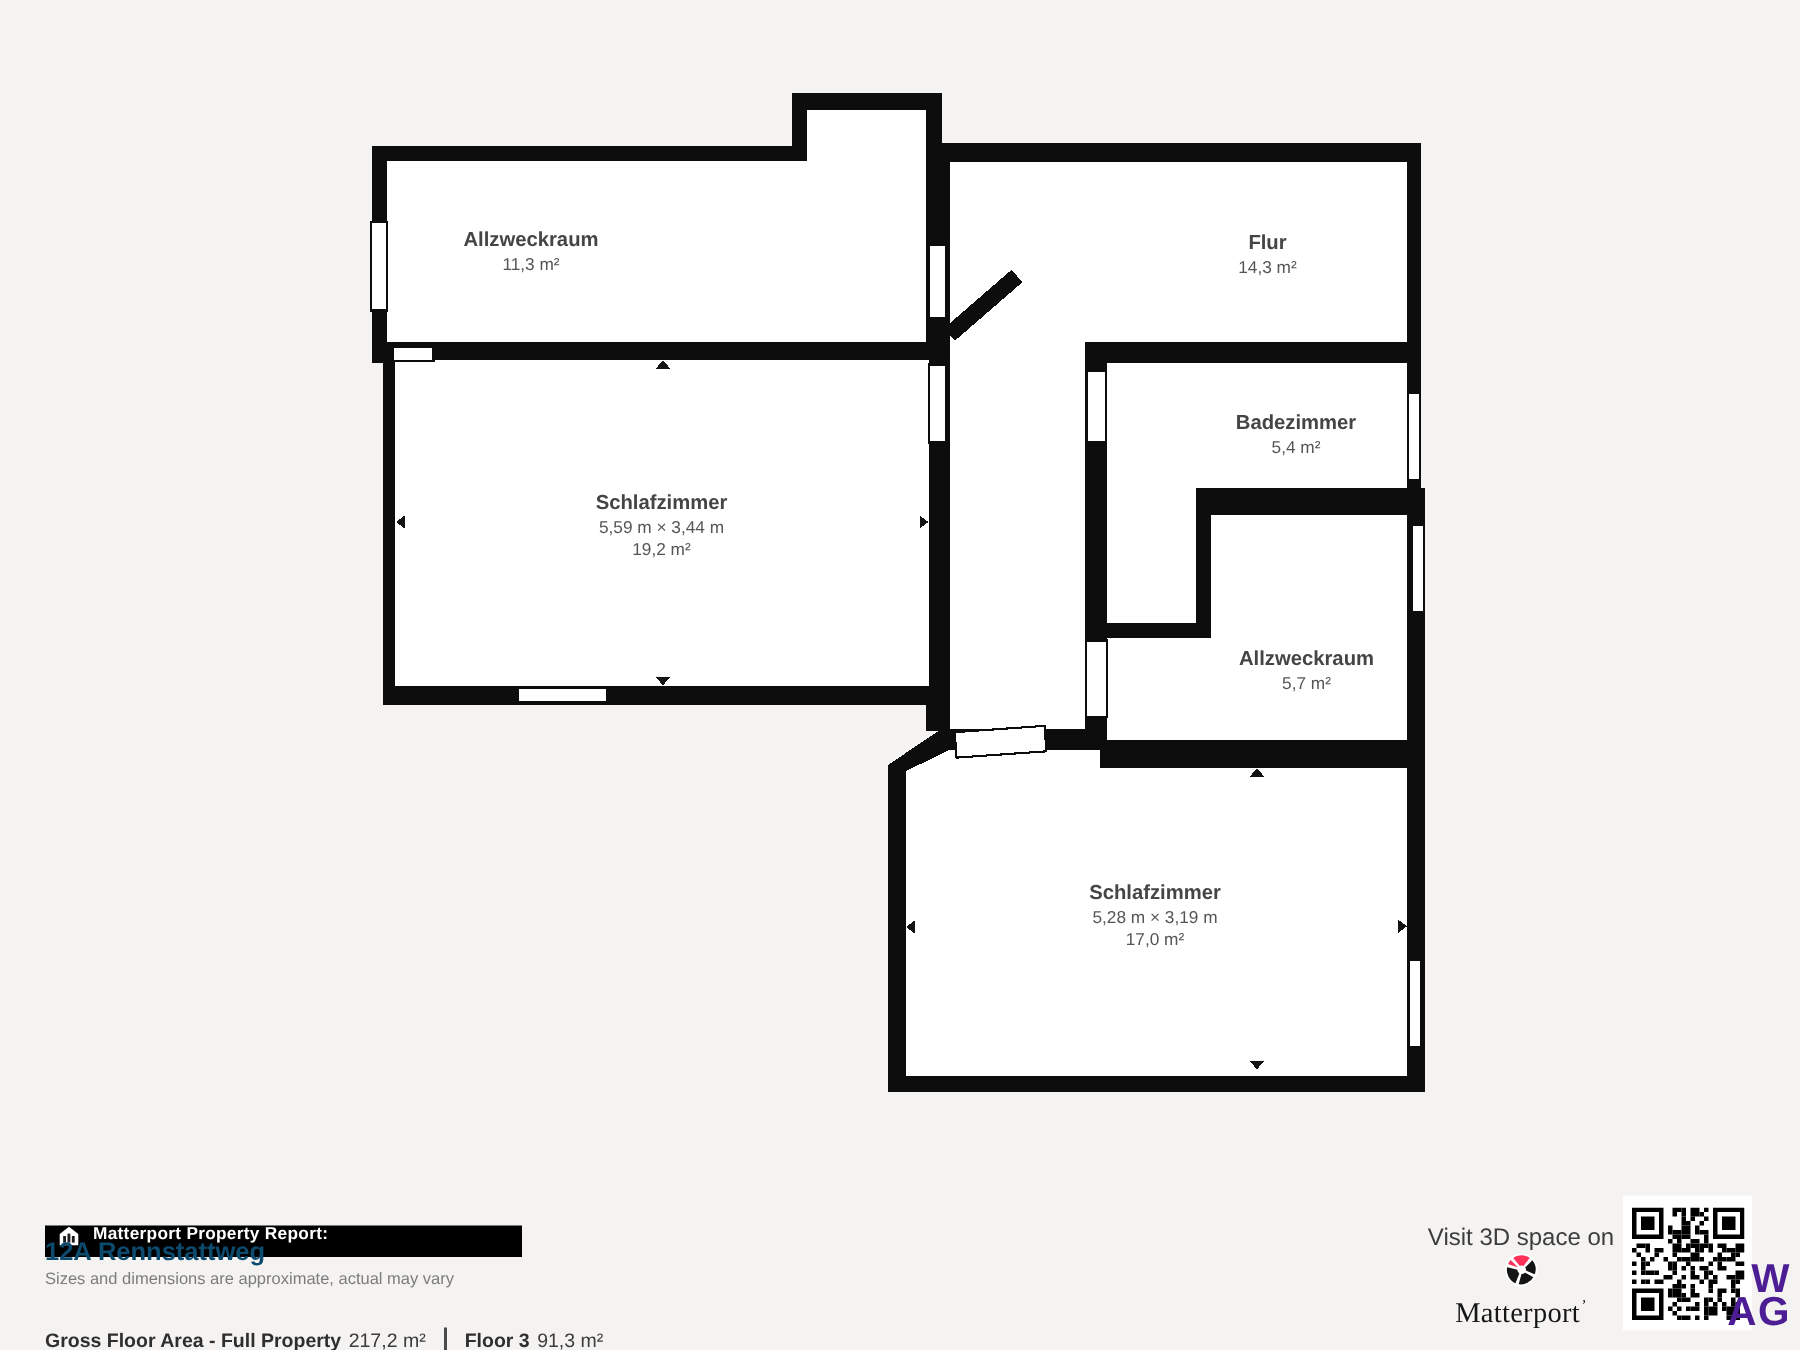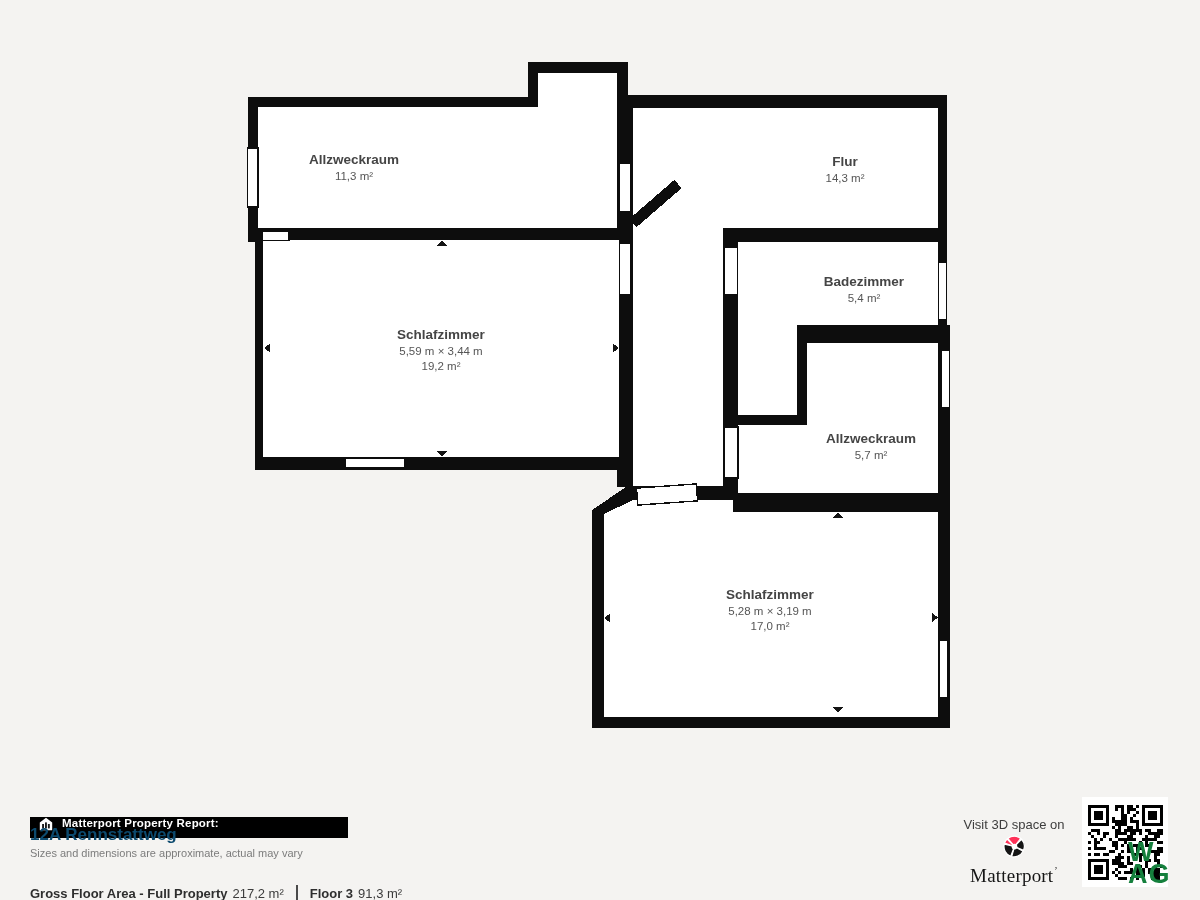--- a/index.html
+++ b/index.html
@@ -15,29 +15,29 @@
     display:flex;align-items:flex-start;padding-left:9px;box-sizing:border-box;margin-top:20px;}
   .report-bar .bar-label{color:#ffffff;font-size:11.5px;font-weight:bold;margin-left:9px;letter-spacing:.2px;}
   .address{position:absolute;left:30px;top:825px;font-size:17px;font-weight:bold;color:#0c4a6e;}
   .metrics{position:absolute;left:30px;top:885px;display:flex;align-items:center;font-size:13px;color:#333333;}
   .metrics b{color:#2e2e2e;}
   .metrics .val{margin-left:5px;color:#3c3c3c;}
   .metric-divider{width:2px;height:17px;background:#4a4a4a;margin:0 12px;}
   .disclaimer{position:absolute;left:30px;top:847px;font-size:11px;color:#7c7c7c;}
 
   .visit-label{position:absolute;left:950px;top:817px;width:128px;text-align:center;
-    font-size:13px;color:#3d3d3d;}
+    font-size:16px;color:#3d3d3d;}
   .brand-row{position:absolute;left:950px;top:835px;width:128px;display:flex;align-items:center;
     justify-content:center;gap:7px;cursor:pointer;flex-direction:column;}
   .brand-text{font-family:"Liberation Serif","DejaVu Serif",serif;font-size:19px;color:#161616;letter-spacing:.2px;}
   .brand-mark{font-size:10px;color:#161616;vertical-align:8px;margin-left:1px;}
 
   .qr-box{position:absolute;left:1082px;top:797px;width:86px;height:90px;background:#ffffff;}
   #qr-svg{position:absolute;left:6px;top:8px;}
-  .watermark{position:absolute;left:1128px;top:841px;width:66px;color:#15803d;
+  .watermark{position:absolute;left:1128px;top:841px;width:66px;text-align:right;color:#4c1d95;
     font-weight:800;font-size:27px;line-height:.83;letter-spacing:1px;z-index:5;}
 </style>
 </head>
 <body>
 
 <div id="app">
 
   <svg id="plan-svg" width="1200" height="760" viewBox="0 0 1200 760" shape-rendering="crispEdges">
 
     <g fill="#0d0d0d">

